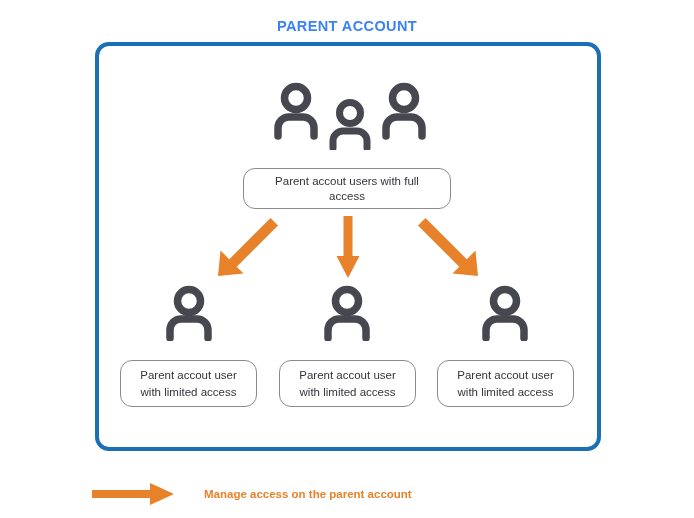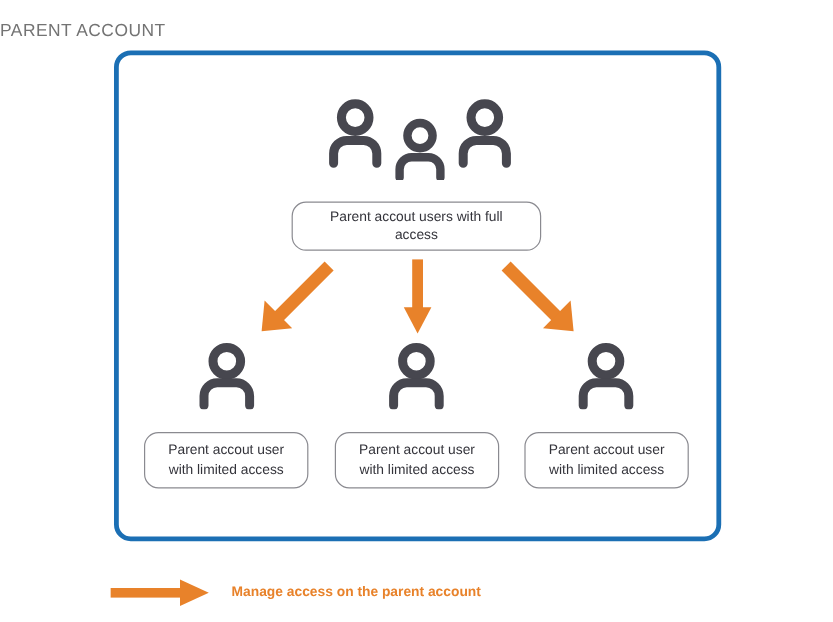--- a/index.html
+++ b/index.html
@@ -20,24 +20,25 @@
     width: 694px;
     height: 518px;
   }
 
   
   #diagram-title {
     position: absolute;
     left: 0;
     top: 18px;
     width: 694px;
+    text-align: center;
     font-size: 14.5px;
-    font-weight: normal;
+    font-weight: bold;
     letter-spacing: 0.4px;
-    color: #737373;
+    color: #3b82f6;
     font-family: "Liberation Sans", sans-serif;
   }
 
   
   #account-container {
     position: absolute;
     left: 95px;
     top: 42px;
     width: 506px;
     height: 409px;
@@ -103,21 +104,21 @@
     height: 26px;
     display: flex;
     align-items: center;
   }
   #legend-arrow {
     width: 84px;
     height: 24px;
     flex: 0 0 auto;
   }
   #legend-label {
-    margin-left: 17px;
+    margin-left: 28px;
     font-size: 11.5px;
     font-weight: bold;
     color: #e8822a;
     font-family: "Liberation Sans", sans-serif;
     white-space: nowrap;
   }
 </style>
 </head>
 <body>
 

